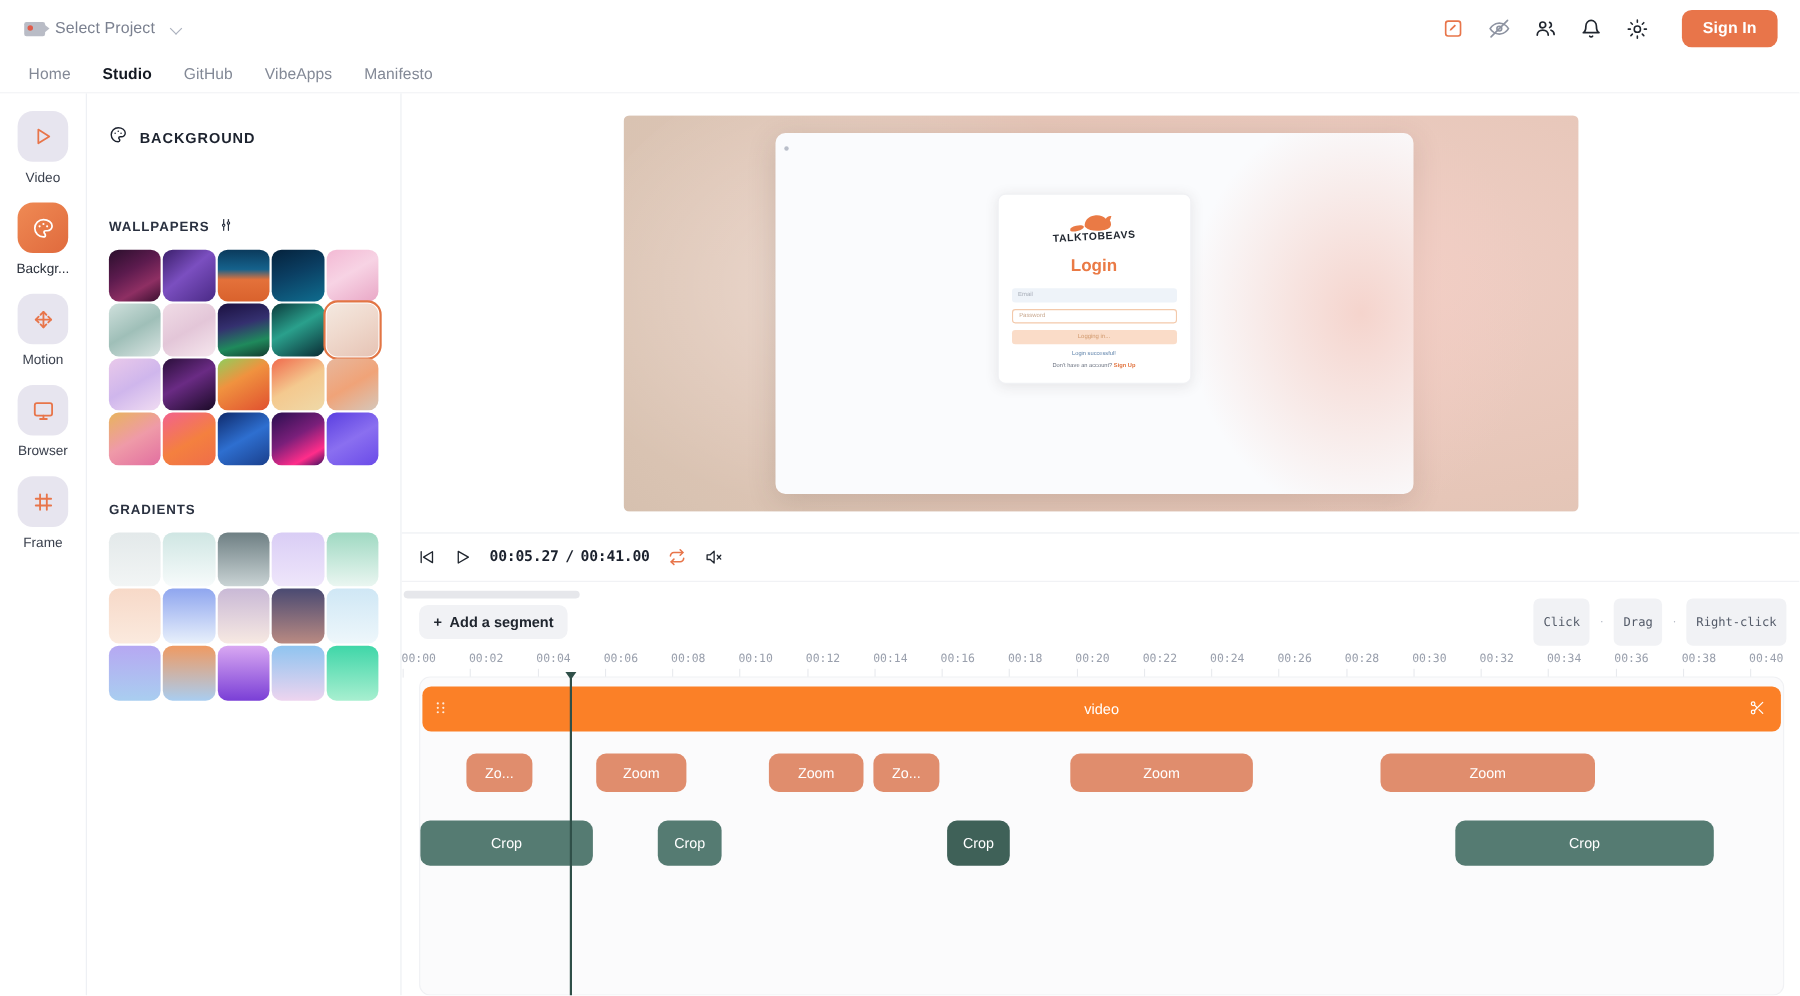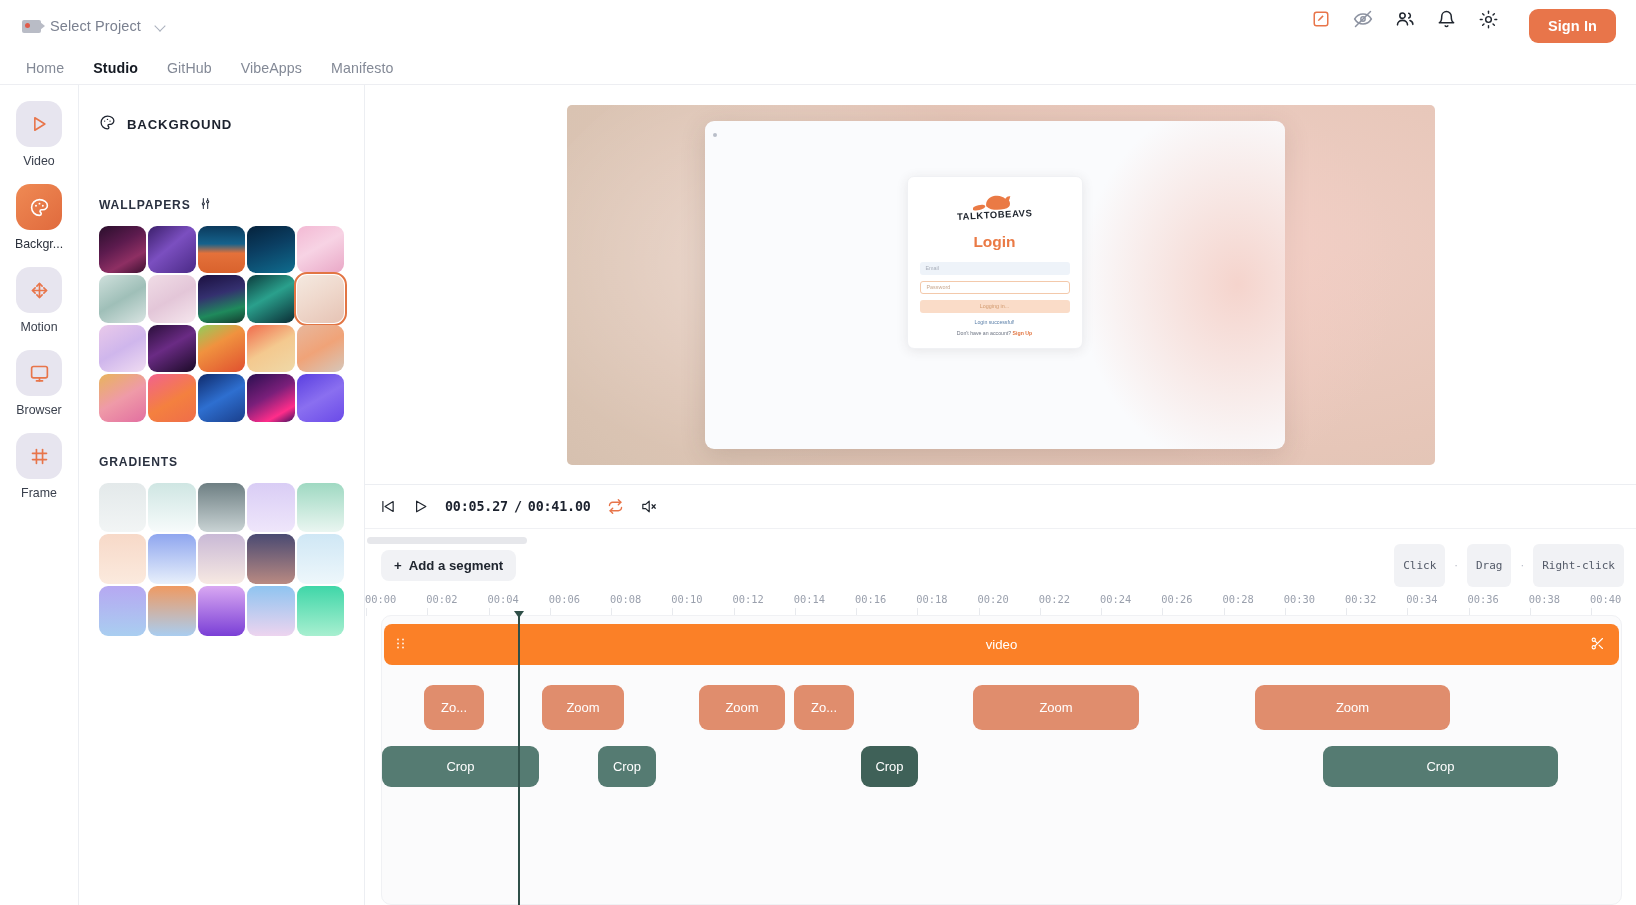--- a/index.html
+++ b/index.html
@@ -33,21 +33,21 @@
     width:0;height:0;border-top:4px solid transparent;border-bottom:4px solid transparent;
     border-left:5px solid #b9bcc6;
   }
   .proj-label { font-size: 14.5px; color: #7b8190; letter-spacing: .1px; text-align: right; }
   .chev { width: 11px; height: 11px; margin-left: 6px; position: relative; }
   .chev::before {
     content:""; position:absolute; left:0; top:1px;
     width:7px;height:7px; border-right:1.6px solid #aab0bd; border-bottom:1.6px solid #aab0bd;
     transform: rotate(45deg);
   }
-  .topbar-right { margin-left: auto; display: flex; align-items: flex-start; gap: 22px; }
+  .topbar-right { margin-left: auto; display: flex; align-items: center; gap: 22px; }
   .ticon { width: 20px; height: 20px; display: inline-flex; align-items: center; justify-content: center; cursor: pointer; }
   .ticon svg { display: block; }
   .signin-btn {
     margin-left: 8px;
     background: #e8754a; color: #fff;
     font-size: 14.5px; font-weight: 700;
     border: none; border-radius: 9px;
     padding: 9px 19px; cursor: pointer;
     letter-spacing: .1px;
   }
@@ -213,21 +213,21 @@
   }
   .grip { position: absolute; left: 13px; top: 50%; transform: translateY(-50%); width: 8px; height: 13px; cursor: grab; }
   .grip i { position:absolute; width:2px;height:2px;border-radius:50%;background:rgba(255,255,255,.85); }
   .scissors { position:absolute; right: 14px; top: 50%; transform: translateY(-50%); cursor:pointer; }
   .seg {
     position: absolute; border-radius: 9px;
     display: flex; align-items: center; justify-content: center;
     color: #fff; font-size: 13px; cursor: pointer;
     white-space: nowrap; overflow: hidden;
   }
-  .seg-zoom { background: #e08d6d; height: 45px; top: 69px; }
+  .seg-zoom { background: #e08d6d; height: 35px; top: 69px; }
   .seg-crop { background: #6f8e86; height: 41px; top: 130px; }
   .seg-crop.dark { background: #3f6158; }
   .seg-crop.mid { background: #557b72; }
   .ph-outer { position: absolute; width: 1.6px; background: #2f4f48; z-index: 6; }
 </style>
 </head>
 <body>
 
 <div class="app">
 

